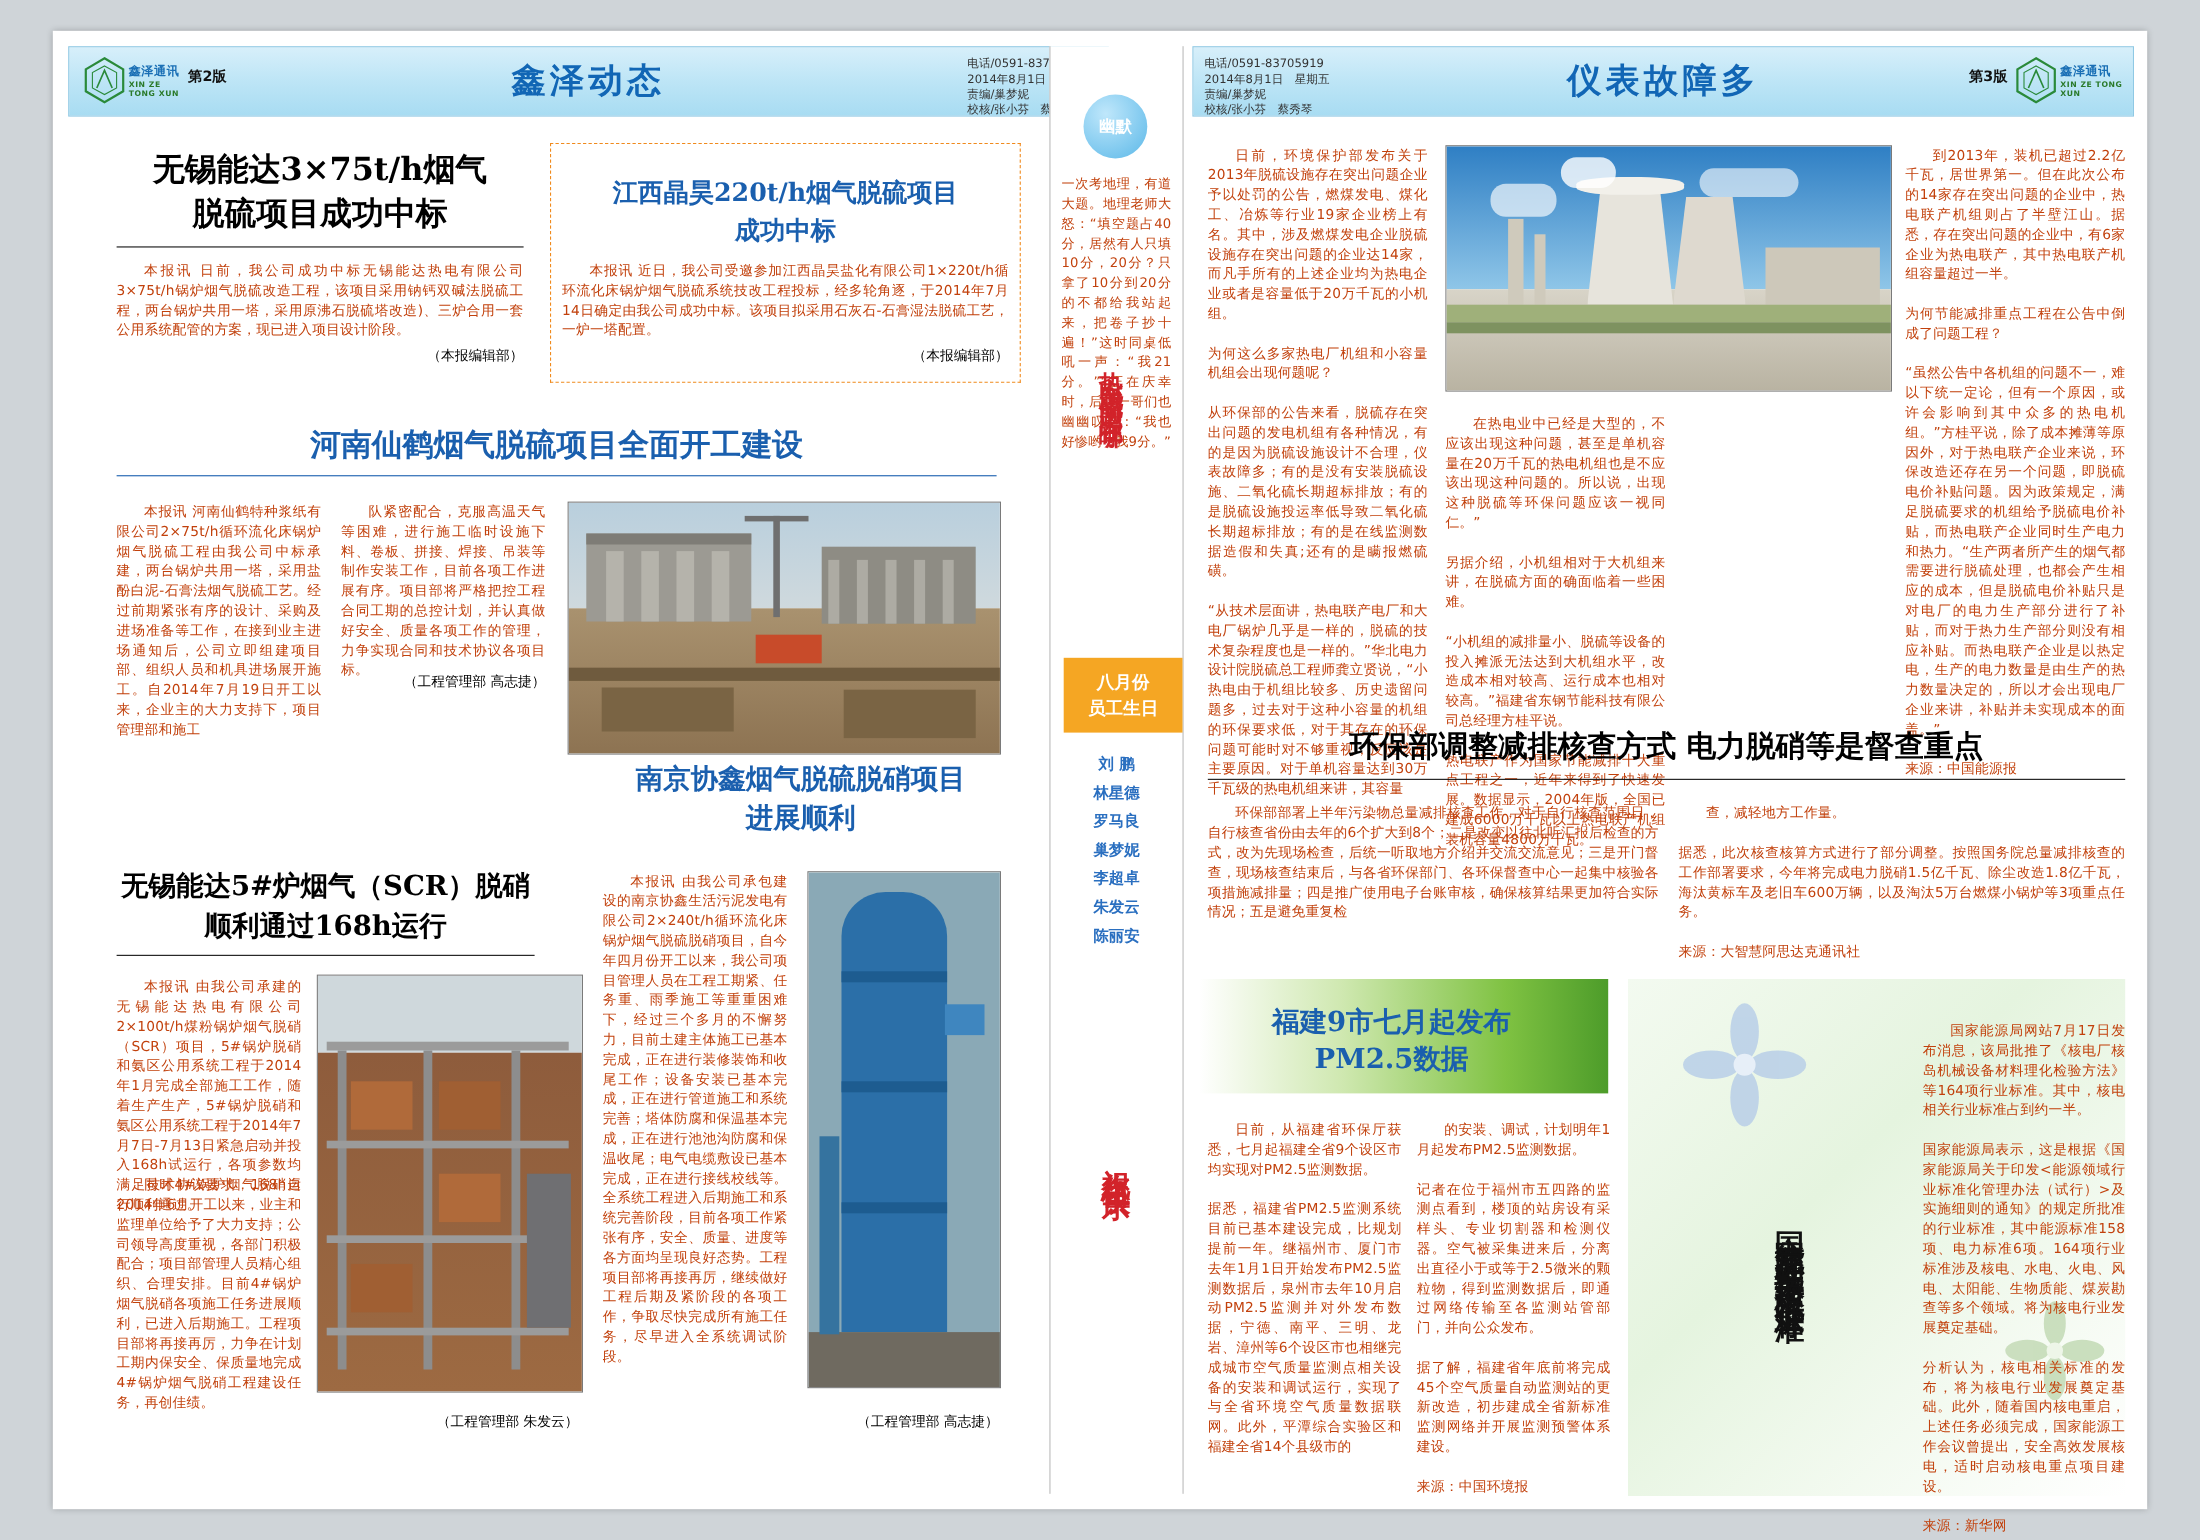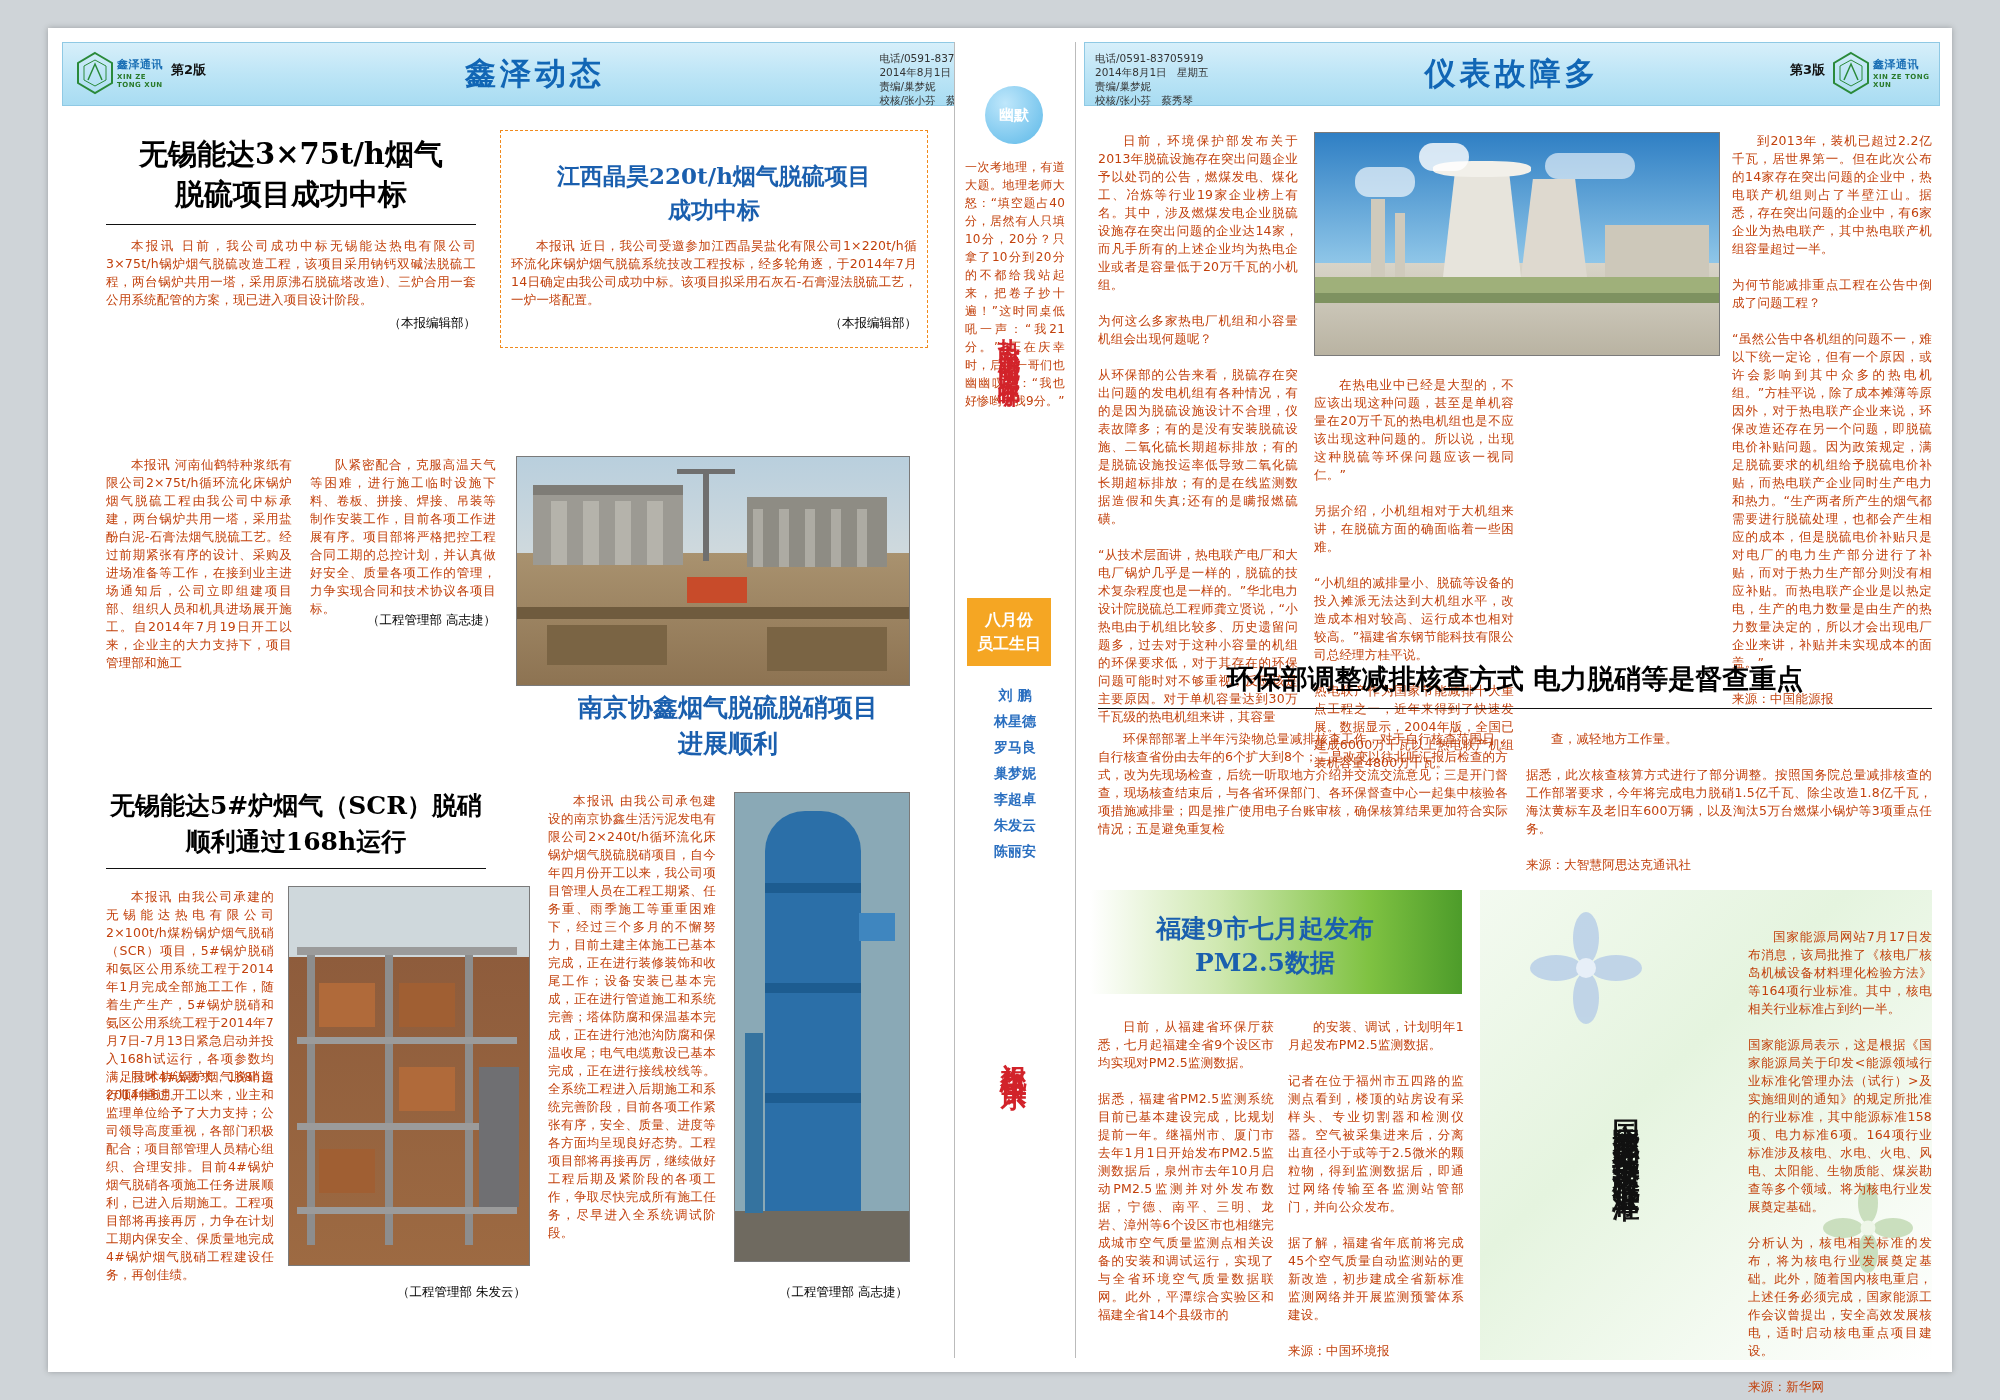--- a/index.html
+++ b/index.html
@@ -115,20 +115,24 @@
       <div class="sign">（本报编辑部）</div>
     </div>
 
     <div class="col dashed-box" style="left:452px;top:102px;width:406px;height:200px;padding:8px 10px;">
       <div class="hl hl-blue" style="font-size:23px;line-height:34px;white-space:pre-line;margin-top:20px;">江西晶昊220t/h烟气脱硫项目
 成功中标</div>
       <div class="body-text ind" style="margin-top:10px;white-space:pre-line;">本报讯 近日，我公司受邀参加江西晶昊盐化有限公司1×220t/h循环流化床锅炉烟气脱硫系统技改工程投标，经多轮角逐，于2014年7月14日确定由我公司成功中标。该项目拟采用石灰石-石膏湿法脱硫工艺，一炉一塔配置。</div>
       <div class="sign">（本报编辑部）</div>
     </div>
 
+    <div class="col" style="left:58px;top:358px;width:800px;">
+      <div class="hl hl-blue" style="font-size:28px;line-height:38px;">河南仙鹤烟气脱硫项目全面开工建设</div>
+      <hr class="hr-thin" style="margin-top:8px;border-top:1px solid #1a5fae;">
+    </div>
     <div class="col body-text ind" style="left:58px;top:428px;width:186px;">本报讯 河南仙鹤特种浆纸有限公司2×75t/h循环流化床锅炉烟气脱硫工程由我公司中标承建，两台锅炉共用一塔，采用盐酚白泥-石膏法烟气脱硫工艺。经过前期紧张有序的设计、采购及进场准备等工作，在接到业主进场通知后，公司立即组建项目部、组织人员和机具进场展开施工。自2014年7月19日开工以来，企业主的大力支持下，项目管理部和施工</div>
     <div class="col body-text ind" style="left:262px;top:428px;width:186px;">队紧密配合，克服高温天气等困难，进行施工临时设施下料、卷板、拼接、焊接、吊装等制作安装工作，目前各项工作进展有序。项目部将严格把控工程合同工期的总控计划，并认真做好安全、质量各项工作的管理，力争实现合同和技术协议各项目标。</div>
     <div class="col sign" style="left:262px;top:578px;width:186px;">（工程管理部 高志捷）</div>
 
     <div class="photo" style="left:468px;top:428px;width:392px;height:228px;">
       <div style="position:absolute;left:0;top:0;right:0;height:96px;background:linear-gradient(to bottom,#b9cfdd,#cfd9dd);"></div>
       <div style="position:absolute;left:0;top:96px;right:0;bottom:0;background:linear-gradient(to bottom,#a9926f,#8d7352);"></div>
       <div style="position:absolute;left:16px;top:28px;width:150px;height:80px;background:#9c9a93;"></div>
       <div style="position:absolute;left:16px;top:28px;width:150px;height:10px;background:#7e7c76;"></div>
       <div style="position:absolute;left:34px;top:44px;width:16px;height:64px;background:#b5b3ab;"></div>
@@ -191,21 +195,21 @@
       <div style="position:absolute;left:124px;top:120px;width:36px;height:28px;background:#3f86bf;"></div>
       <div style="position:absolute;left:0;top:418px;right:0;bottom:0;background:#6f6a60;"></div>
       <div style="position:absolute;left:10px;top:240px;width:18px;height:180px;background:#35739f;"></div>
     </div>
   </div>
 
   <div class="midcol" style="left:906px;top:14px;width:120px;height:1316px;">
     <div class="badge-circle" style="position:absolute;left:30px;top:44px;width:58px;height:58px;line-height:58px;text-align:center;font-size:15px;">幽默</div>
     <div class="body-text" style="position:absolute;left:10px;top:116px;width:100px;font-size:12px;line-height:18px;">一次考地理，有道大题。地理老师大怒：“填空题占40分，居然有人只填10分，20分？只拿了10分到20分的不都给我站起来，把卷子抄十遍！”这时同桌低吼一声：“我21分。”“正在庆幸时，后边一哥们也幽幽叹息：“我也好惨哟，我9分。”</div>
     <div class="vert hl hl-red" style="position:absolute;left:40px;top:140px;height:360px;font-size:22px;letter-spacing:6px;">热电脱硫问题出在哪？</div>
-    <div class="bday-box" style="position:absolute;left:12px;top:556px;width:84px;padding:10px 0;font-size:16px;line-height:24px;white-space:pre-line;">八月份
+    <div class="bday-box" style="position:absolute;left:12px;top:556px;width:84px;padding:10px 12px;font-size:16px;line-height:24px;white-space:pre-line;">八月份
 员工生日</div>
     <div style="position:absolute;left:12px;top:640px;width:96px;">
       <div class="bday-name">刘 鹏</div>
       <div class="bday-name">林星德</div>
       <div class="bday-name">罗马良</div>
       <div class="bday-name">巢梦妮</div>
       <div class="bday-name">李超卓</div>
       <div class="bday-name">朱发云</div>
       <div class="bday-name">陈丽安</div>
     </div>

